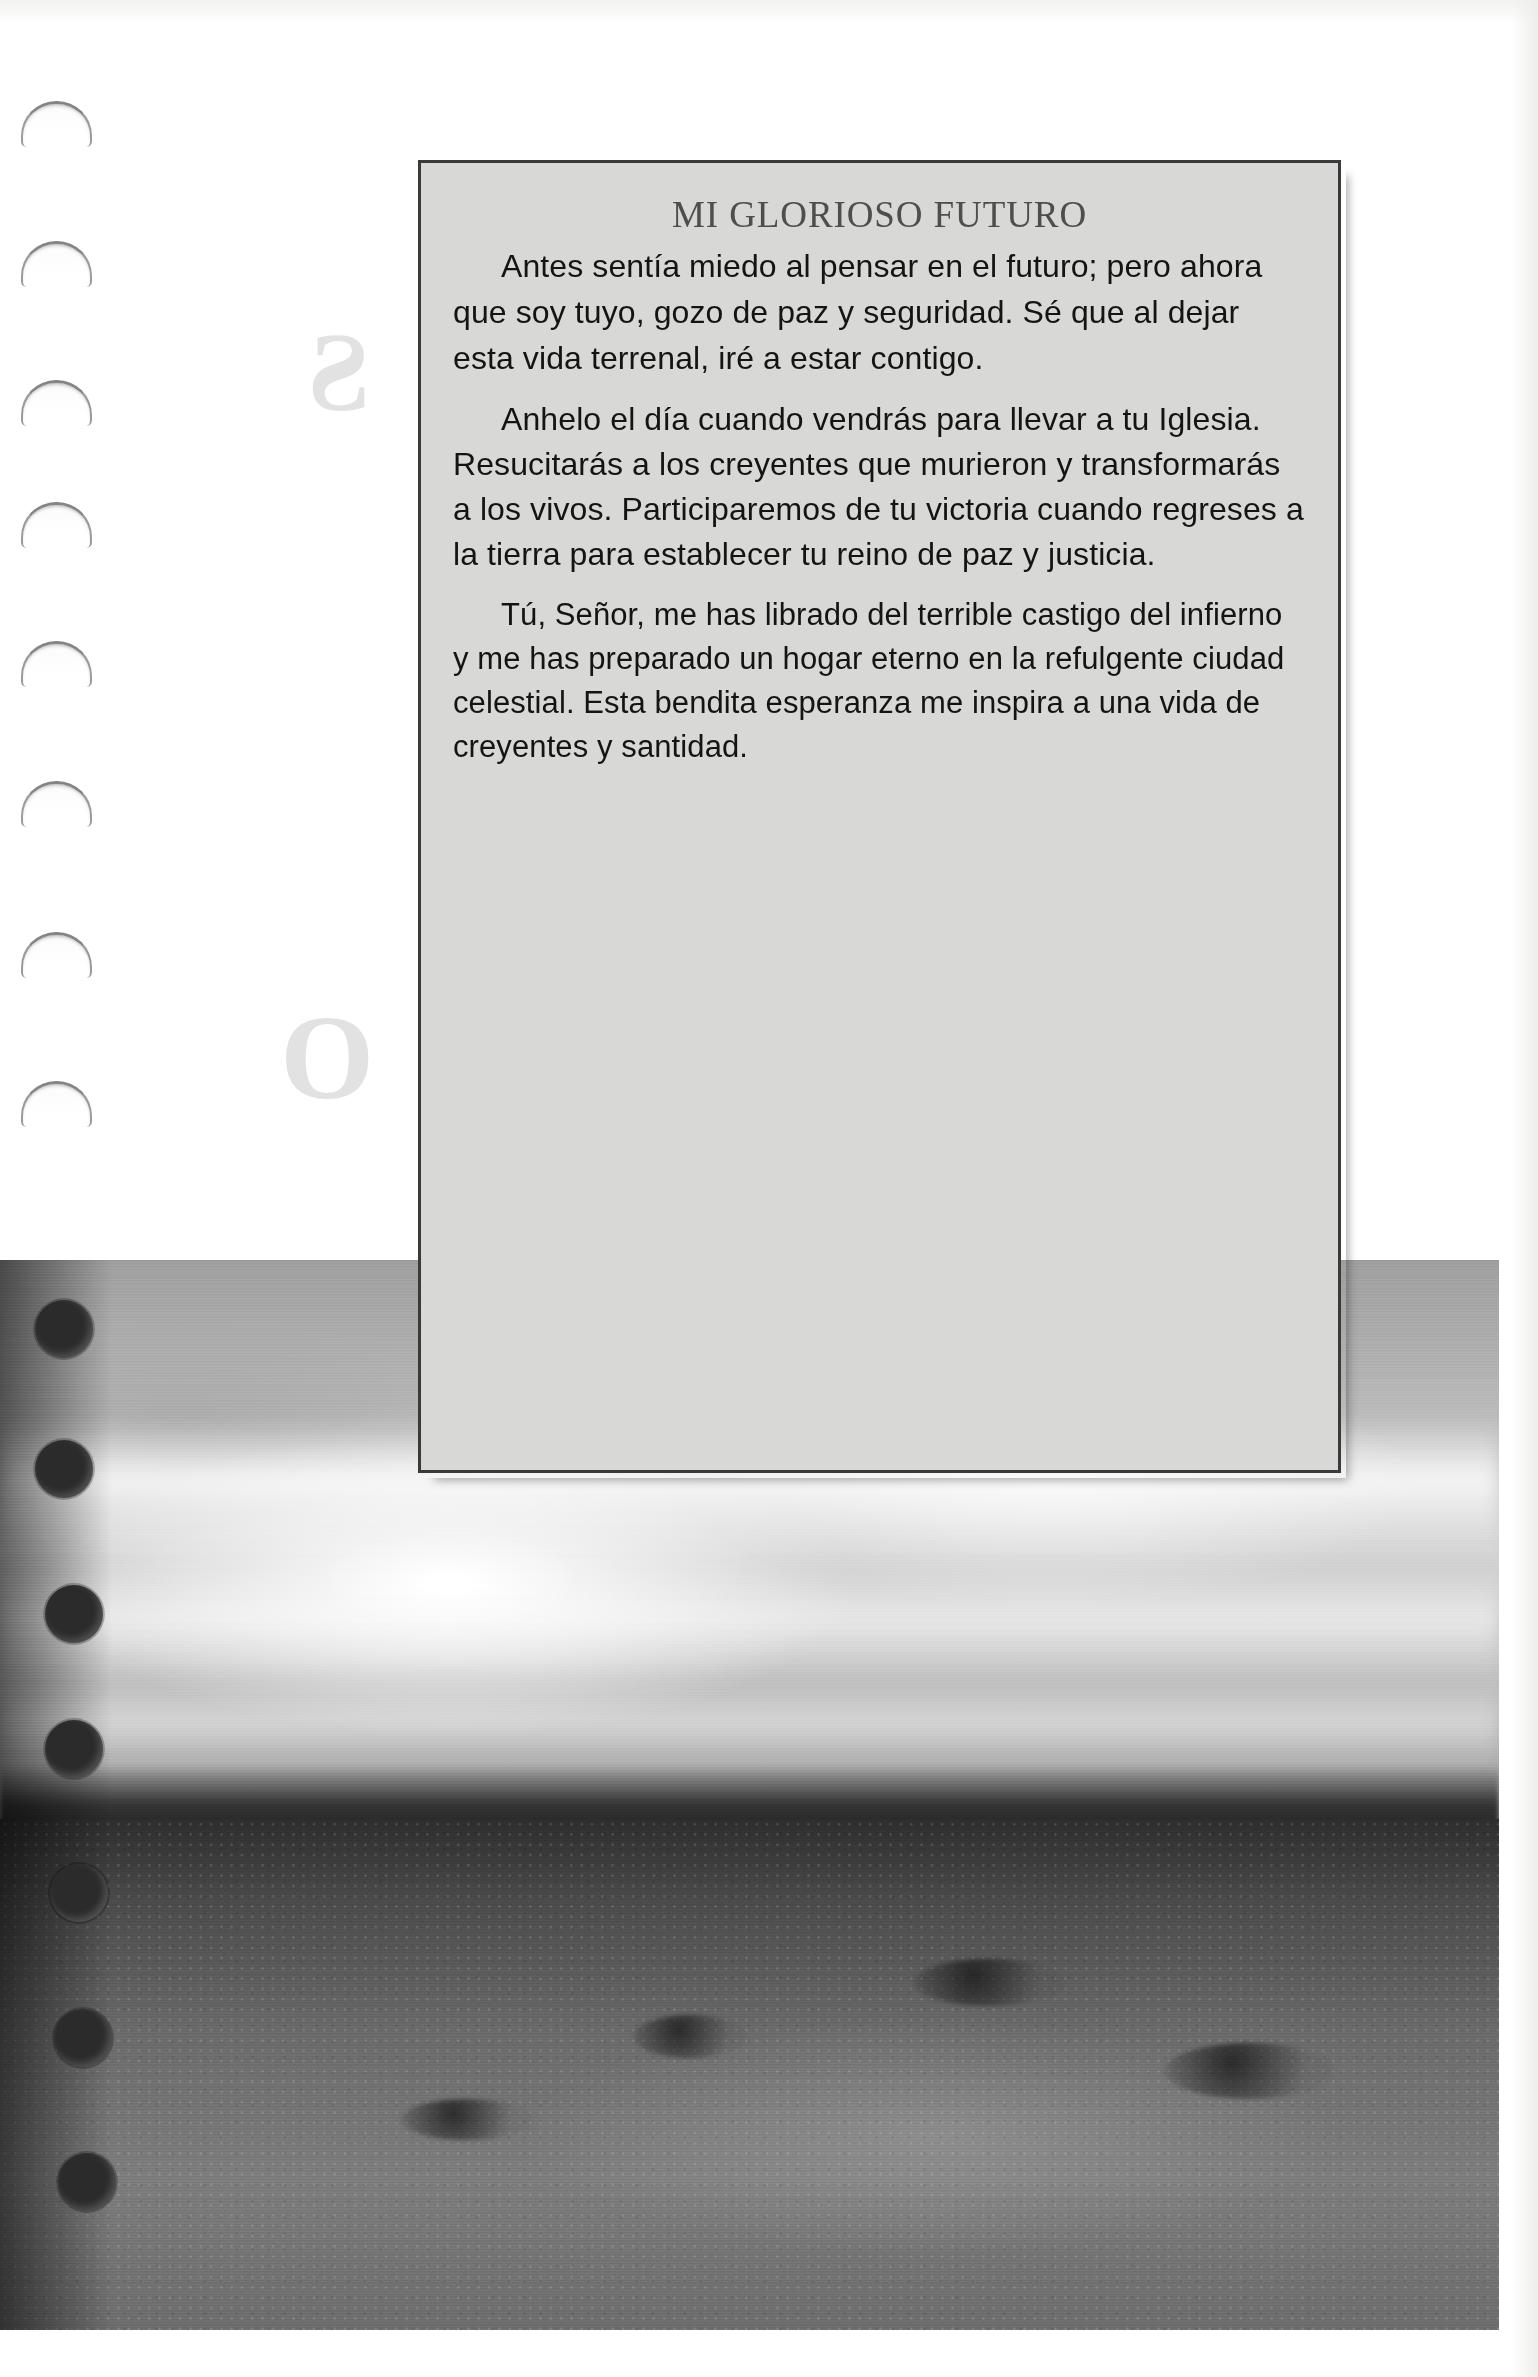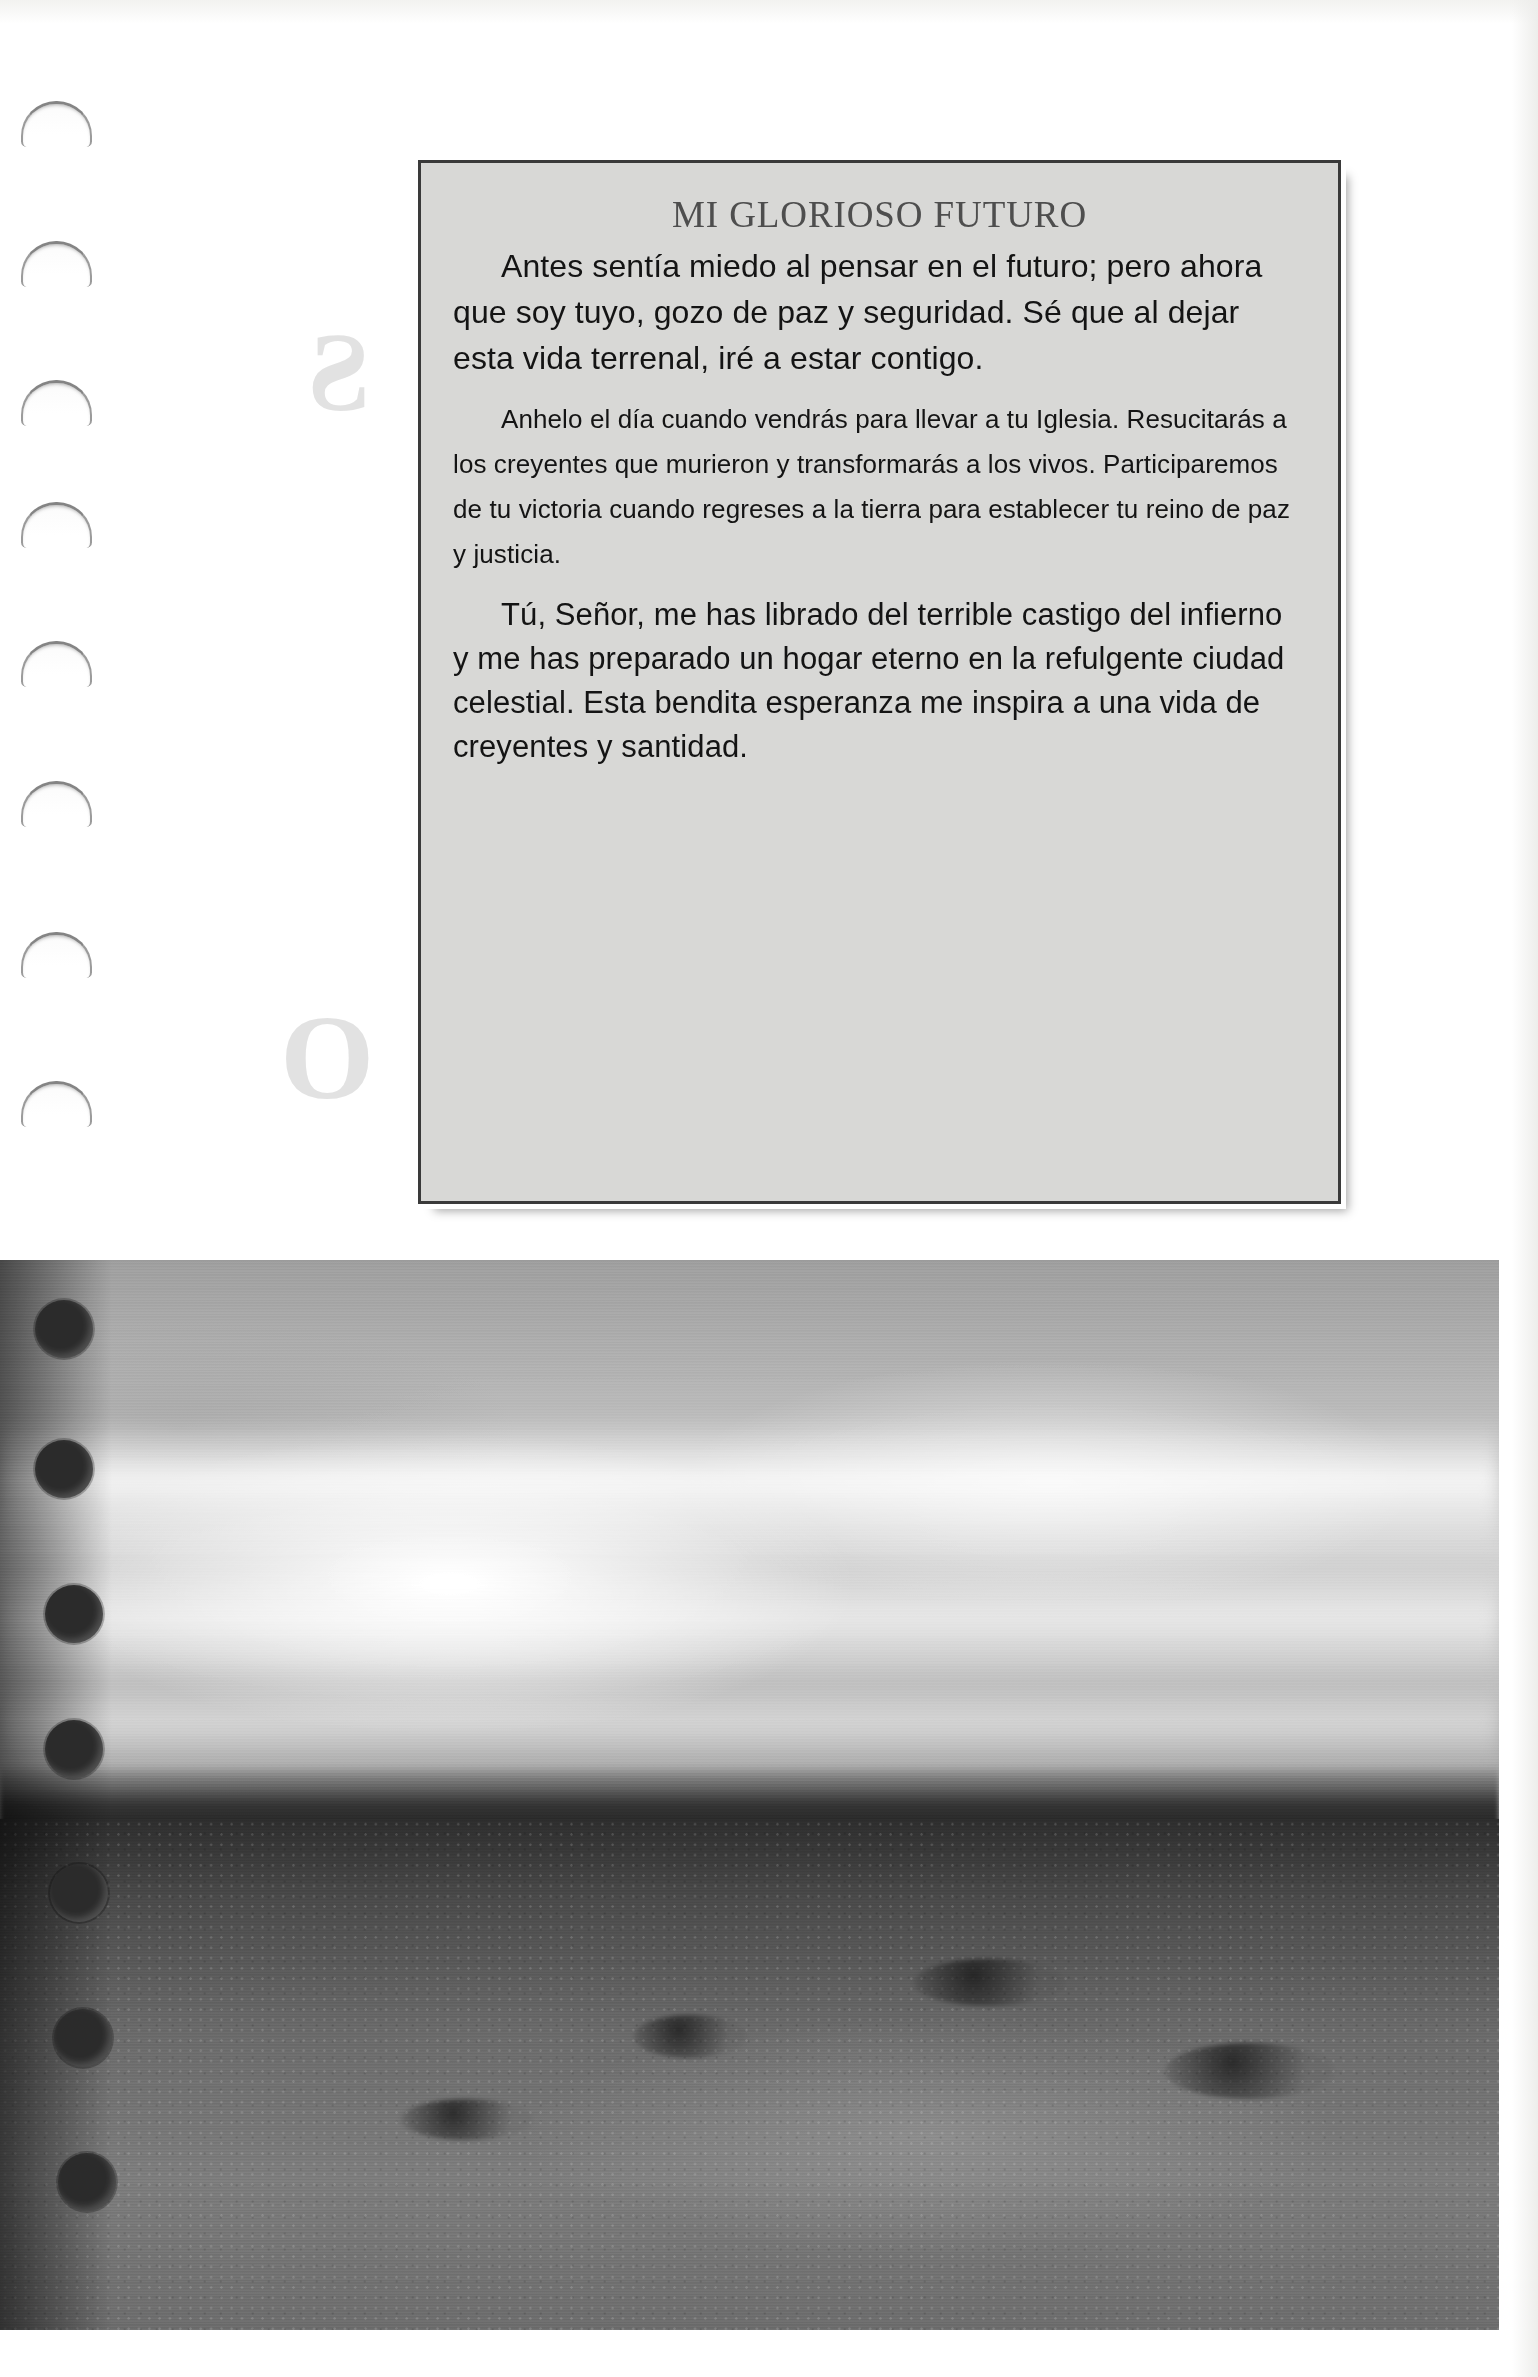--- a/index.html
+++ b/index.html
@@ -149,21 +149,21 @@
     transform: scaleX(-1);
     white-space: nowrap;
   }
 
   
   #prayer-card {
     position: absolute;
     left: 418px;
     top: 160px;
     width: 923px;
-    height: 1044px;
+    height: 1313px;
     background: #d8d8d6;
     border: 3.7px solid #3a3a3a;
     box-sizing: border-box;
     padding: 24px 32px 18.6px 32px;
     color: #111;
   }
   #card-title {
     text-align: center;
     font-family: "Liberation Serif", serif;
     font-size: 37px;
@@ -179,21 +179,21 @@
     color: #141414;
     margin: 0;
     text-indent: 48px;
     letter-spacing: 0.1px;
   }
   .para + .para { margin-top: 16px; }
   .p-early { font-family: "Liberation Sans", sans-serif; }
 
   
   .p2 { font-size: 32px; line-height: 46px; }
-  .p3 { font-size: 26px; line-height: 45px; }
+  .p3 { font-size: 32px; line-height: 45px; }
   .p4 { font-size: 31px; line-height: 44px; }
   .p5 { font-size: 31px; line-height: 44px; }
 
   
   #prayer-card::after {
     content: "";
     position: absolute;
     left: 0; right: -7.5px; bottom: -7.5px; top: 0;
     box-shadow: 7.5px 7.5px 9.3px -5.6px rgba(0,0,0,0.35);
     pointer-events: none;

